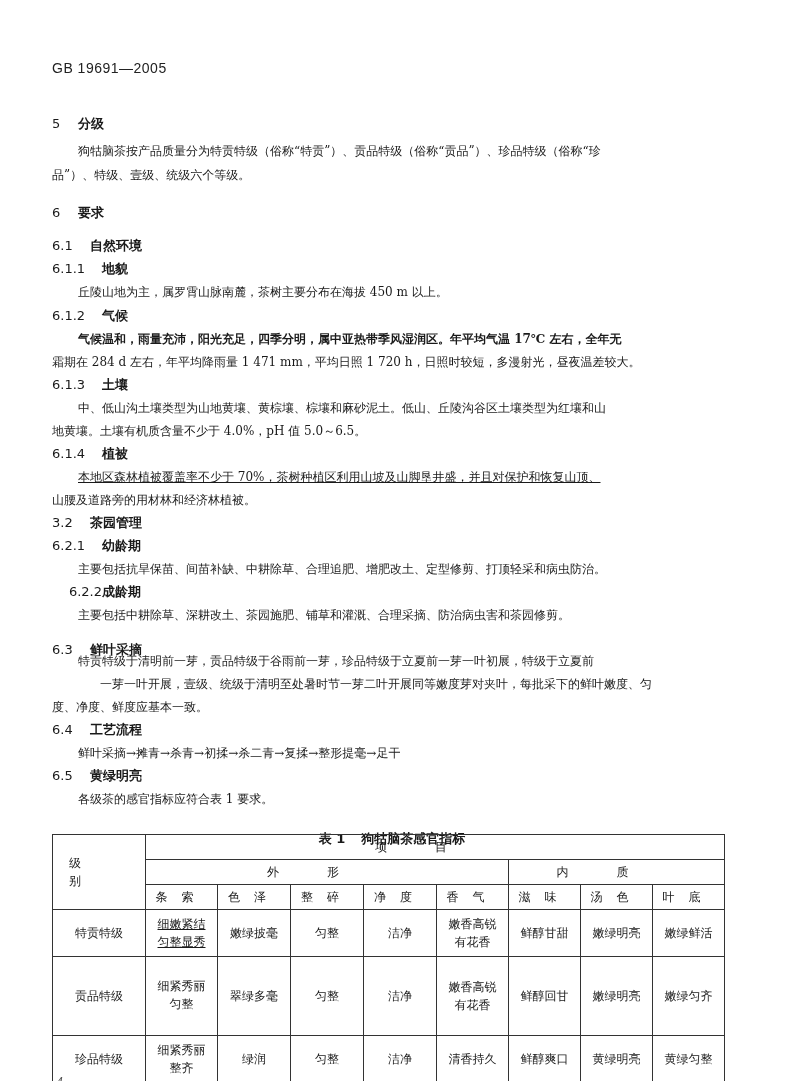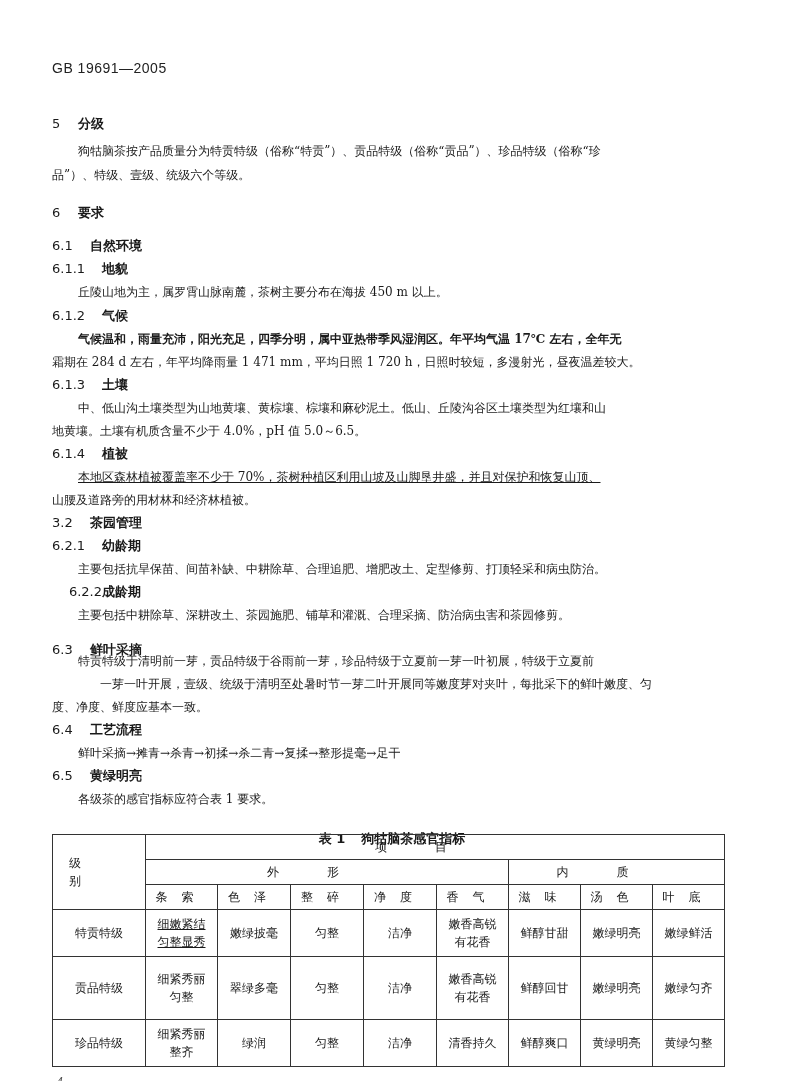--- a/index.html
+++ b/index.html
@@ -172,21 +172,21 @@
       <td>嫩绿披毫</td>
       <td>匀整</td>
       <td>洁净</td>
       <td style="padding:0 10px;">嫩香高锐有花香</td>
       <td>鲜醇甘甜</td>
       <td>嫩绿明亮</td>
       <td>嫩绿鲜活</td>
     </tr>
     <tr class="data">
       <td>贡品特级</td>
-      <td style="padding:8px 10px;">细紧秀丽匀整</td>
+      <td style="padding:16px 10px;font-family:Liberation Mono, monospace;">细紧秀丽匀整</td>
       <td>翠绿多毫</td>
       <td>匀整</td>
       <td>洁净</td>
       <td style="padding:0 10px;">嫩香高锐有花香</td>
       <td>鲜醇回甘</td>
       <td>嫩绿明亮</td>
       <td>嫩绿匀齐</td>
     </tr>
     <tr class="data">
       <td>珍品特级</td>

